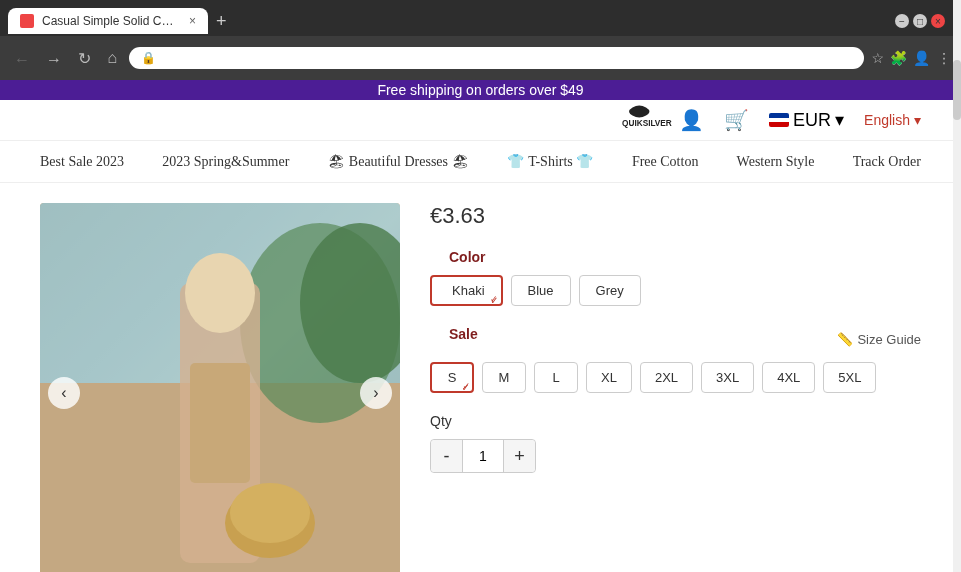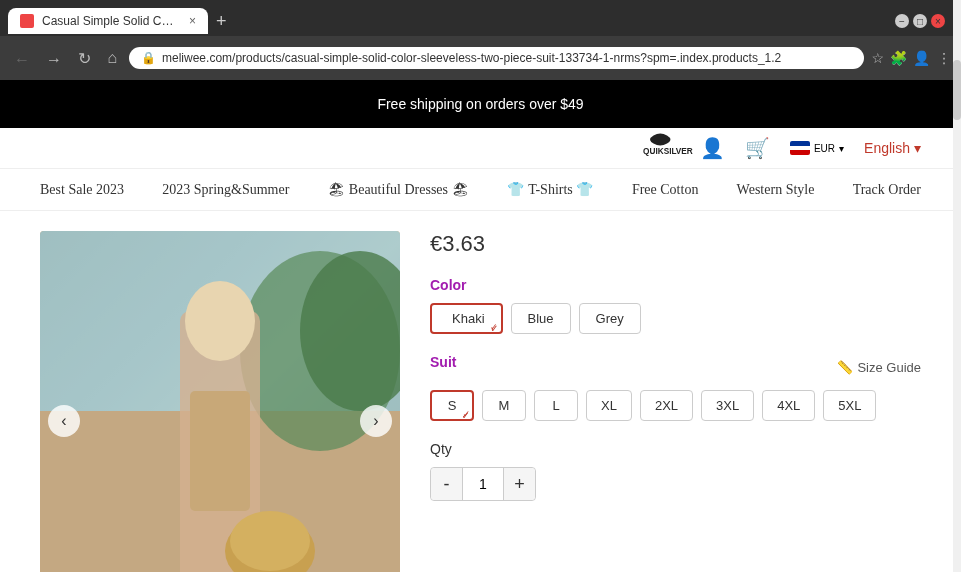--- a/index.html
+++ b/index.html
@@ -22,29 +22,29 @@
     .address-bar { flex: 1; background: #fff; border-radius: 20px; display: flex; align-items: center; padding: 4px 12px; gap: 6px; font-size: 12px; color: #333; }
     .lock-icon { color: #555; font-size: 12px; }
     .address-text { flex: 1; font-size: 12px; color: #333; overflow: hidden; white-space: nowrap; text-overflow: ellipsis; }
     .address-actions { display: flex; gap: 6px; align-items: center; }
     .addr-icon-btn { background: none; border: none; color: #bbb; cursor: pointer; font-size: 14px; }
 
     
     .page { background: #fff; }
 
     
-    .promo-bar { background: #000000; color: #fff; text-align: center; padding: 16px; font-size: 14px; font-weight: 500; }
+    .promo-bar { background: #4c1d95; color: #fff; text-align: center; padding: 2px; font-size: 14px; font-weight: 500; }
 
     
     .header { display: flex; align-items: center; justify-content: space-between; padding: 0 40px; border-bottom: 1px solid #eee; }
     .header-logo { display: flex; align-items: center; }
     .logo-svg { width: 60px; height: 40px; }
     .header-right { display: flex; align-items: center; gap: 20px; }
     .header-icon { font-size: 20px; color: #333; cursor: pointer; }
-    .currency-selector { display: flex; align-items: center; gap: 4px; font-size: 10px; cursor: pointer; }
+    .currency-selector { display: flex; align-items: center; gap: 4px; font-size: 18px; cursor: pointer; }
     .flag { width: 20px; height: 14px; background: linear-gradient(to bottom, #003399 33%, #fff 33%, #fff 66%, #cc0000 66%); border-radius: 2px; }
     .lang-selector { display: flex; align-items: center; gap: 4px; color: #c0392b; font-size: 14px; font-weight: 500; cursor: pointer; }
 
     
     .nav { display: flex; align-items: center; justify-content: space-between; gap: 30px; padding: 12px 40px; border-bottom: 1px solid #eee; font-family: Liberation Serif, serif; }
     .nav-item { font-size: 14px; color: #333; cursor: pointer; white-space: nowrap; }
 
     
     .main { display: flex; gap: 0; padding: 20px 40px; }
 
@@ -54,21 +54,21 @@
     .main-image-placeholder { width: 100%; height: 100%; background: linear-gradient(135deg, #c4a882 0%, #d4b896 30%, #e8c8a0 50%, #c4a882 70%, #b89870 100%); position: relative; }
     .prev-btn, .next-btn { position: absolute; top: 50%; transform: translateY(-50%); background: rgba(255,255,255,0.8); border: none; width: 32px; height: 32px; border-radius: 50%; cursor: pointer; font-size: 16px; display: flex; align-items: center; justify-content: center; color: #333; z-index: 10; }
     .prev-btn { left: 8px; }
     .next-btn { right: 8px; }
 
     
     .product-details { flex: 1; padding-left: 30px; }
     .product-title { font-size: 22px; font-weight: 600; color: #222; line-height: 1.3; margin-bottom: 12px; }
     .product-price { font-size: 22px; color: #333; font-weight: 500; margin-bottom: 20px; }
 
-    .option-label { font-size: 14px; font-weight: 600; color: #a21caf; margin-bottom: 10px; }
+    .option-label { font-size: 14px; font-weight: 600; color: #7f1d1d; margin-bottom: 10px; margin-left: 19px; }
     .color-options { display: flex; gap: 8px; margin-bottom: 20px; }
     .color-btn { padding: 6px 16px; border: 1px solid #ccc; border-radius: 4px; cursor: pointer; font-size: 13px; background: #fff; color: #333; }
     .color-btn.selected { border: 2px solid #c0392b; color: #333; position: relative; }
     .color-btn.selected::after { content: '✓'; position: absolute; bottom: -2px; right: 2px; font-size: 10px; color: #c0392b; }
 
     .size-header { display: flex; align-items: center; justify-content: space-between; margin-bottom: 10px; }
     .size-guide { font-size: 13px; color: #555; cursor: pointer; display: flex; align-items: center; gap: 4px; }
     .size-options { display: flex; flex-wrap: wrap; gap: 8px; margin-bottom: 20px; }
     .size-btn { padding: 6px 14px; border: 1px solid #ccc; border-radius: 4px; cursor: pointer; font-size: 13px; background: #fff; color: #333; min-width: 44px; text-align: center; }
     .size-btn.selected { border: 2px solid #c0392b; color: #333; position: relative; }
@@ -104,21 +104,20 @@
     </div>
   </div>
 
   <div class="address-bar-row">
     <button class="nav-btn disabled">←</button>
     <button class="nav-btn">→</button>
     <button class="nav-btn">↻</button>
     <button class="nav-btn">⌂</button>
     <div class="address-bar">
       <span class="lock-icon">🔒</span>
-      <span class="address-text">meliwee.com/products/casual-simple-solid-color-sleeveless-two-piece-suit-133734-1-nrms?spm=.index.products_1.2</span>
     </div>
     <div class="address-actions">
       <button class="addr-icon-btn">☆</button>
       <button class="addr-icon-btn">🧩</button>
       <button class="addr-icon-btn">👤</button>
       <button class="addr-icon-btn">⋮</button>
     </div>
   </div>
 </div>
 
@@ -206,21 +205,21 @@
             <span>Blue</span>
           </button>
           <button class="color-btn">
             <span>Grey</span>
           </button>
         </div>
       </div>
 
       <div>
         <div class="size-header">
-          <div class="option-label">Suit</div>
+          <div class="option-label">Sale</div>
           <div class="size-guide">
             <span>📏</span>
             <span>Size Guide</span>
           </div>
         </div>
         <div class="size-options">
           <button class="size-btn selected" style="position:relative;">
             <span>S</span>
             <span style="position:absolute;bottom:0;right:2px;font-size:9px;color:#c0392b;">✓</span>
           </button>

